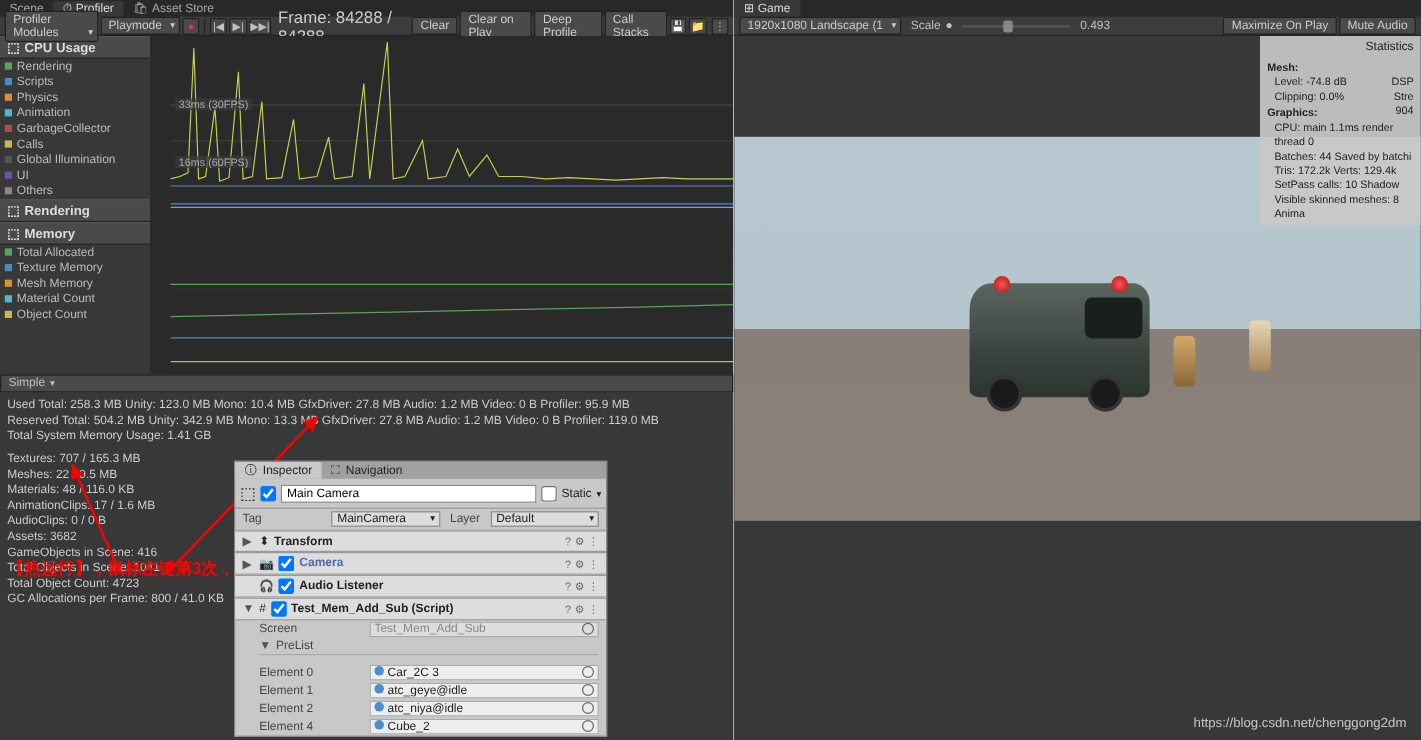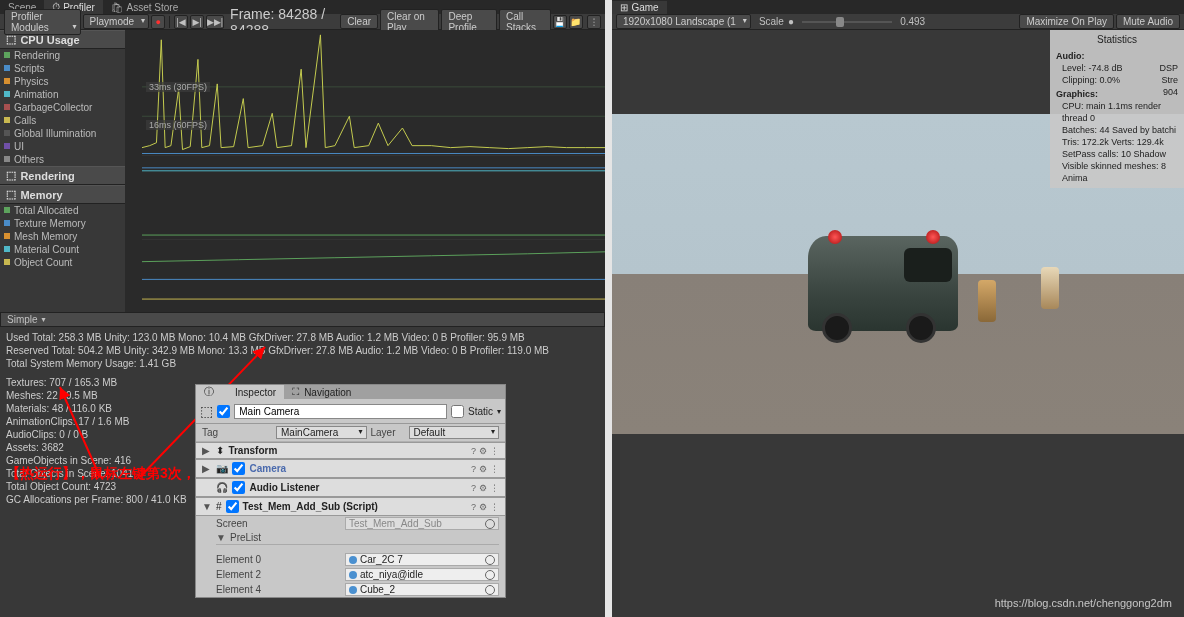--- a/index.html
+++ b/index.html
@@ -1,18 +1,18 @@
 <!DOCTYPE html>
 <html><head>
 <meta charset="utf-8">
 <style>
 * { margin: 0; padding: 0; box-sizing: border-box; font-family: Arial, sans-serif; }
 body { width: 1184px; height: 617px; background: #383838; color: #c0c0c0; font-size: 11px; overflow: hidden; position: relative; }
 .main { display: flex; height: 100%; }
-.left-panel { width: 612px; height: 100%; display: flex; flex-direction: column; background: #383838; border-right: 7px solid #e5e5e5; }
+.left-panel { width: 612px; height: 100%; display: flex; flex-direction: column; background: #383838; border-right: 1px solid #e5e5e5; }
 .right-panel { flex: 1; height: 100%; display: flex; flex-direction: column; background: #383838; }
 
 .tabs { height: 14px; background: #282828; display: flex; align-items: center; font-size: 10px; }
 .tab { padding: 1px 8px; display: flex; align-items: center; gap: 3px; color: #aaa; cursor: pointer; }
 .tab.active { background: #383838; color: #ddd; }
 
 .toolbar { height: 16px; background: #3c3c3c; display: flex; align-items: center; font-size: 10px; padding: 0 4px; gap: 2px; border-bottom: 1px solid #222; }
 .toolbar-btn { padding: 1px 6px; background: #4a4a4a; border: 1px solid #222; border-radius: 2px; color: #ccc; cursor: pointer; font-size: 10px; }
 .toolbar-dropdown { padding: 1px 14px 1px 6px; background: #4a4a4a; border: 1px solid #222; border-radius: 2px; color: #ccc; position: relative; font-size: 10px; }
 .toolbar-dropdown::after { content: "▾"; position: absolute; right: 3px; font-size: 8px; }
@@ -40,39 +40,39 @@
 
 .annotation { position: absolute; color: #ff0000; font-weight: bold; font-size: 14px; }
 .arrow-svg { position: absolute; pointer-events: none; }
 
 .game-toolbar { height: 16px; background: #3c3c3c; display: flex; align-items: center; padding: 0 4px; font-size: 10px; border-bottom: 1px solid #222; }
 .game-view { flex: 1; background: #383838; position: relative; display: flex; align-items: center; justify-content: center; }
 .game-render { width: 100%; height: 320px; background: linear-gradient(180deg, #b8c8d0 0%, #b5c5cd 50%, #888078 50%, #8a8279 100%); position: relative; margin-top: -100px; }
 .game-dark { position: absolute; top: 30px; left: 0; right: 0; height: 150px; background: #383838; }
 
 .stats-panel { position: absolute; top: 30px; right: 0; width: 134px; background: rgba(200,200,200,0.92); color: #222; font-size: 9px; padding: 4px 6px; line-height: 12px; }
-.stats-title { text-align: center; font-size: 10px; padding-bottom: 2px; }
+.stats-title { text-align: right; font-size: 10px; padding-bottom: 2px; }
 .stats-head { font-weight: bold; margin-top: 2px; }
 .stats-line { padding-left: 6px; }
 
 .inspector-panel { position: absolute; top: 384px; left: 195px; width: 311px; background: #c8c8c8; color: #222; font-size: 10px; border: 1px solid #888; z-index: 10; }
 .insp-tabs { background: #a0a0a0; height: 14px; display: flex; font-size: 10px; }
 .insp-tab { padding: 1px 8px; display: flex; align-items: center; gap: 3px; }
 .insp-tab.active { background: #c8c8c8; }
 .insp-header { padding: 4px; display: flex; align-items: center; gap: 4px; border-bottom: 1px solid #999; }
 .insp-header input[type=text] { flex: 1; padding: 1px 4px; border: 1px solid #888; font-size: 10px; }
 .insp-row { padding: 2px 6px; display: flex; align-items: center; gap: 4px; border-bottom: 1px solid #b0b0b0; }
 .insp-label { width: 70px; color: #444; }
 .insp-dropdown { flex: 1; background: #ddd; border: 1px solid #888; padding: 0 4px; font-size: 10px; position: relative; }
 .insp-dropdown::after { content: "▾"; position: absolute; right: 3px; font-size: 8px; }
 .insp-component { padding: 2px 6px; display: flex; align-items: center; gap: 4px; background: #ddd; border-top: 1px solid #999; border-bottom: 1px solid #999; }
 .insp-link { color: #4a6aad; }
 .insp-field-row { padding: 1px 6px 1px 20px; display: flex; align-items: center; gap: 4px; }
 .insp-field-label { width: 88px; color: #444; }
-.insp-field-val { flex: 1; background: #eee; border: 1px solid #aaa; padding: 0 3px; display: flex; align-items: center; gap: 3px; margin-left: 37px; }
+.insp-field-val { flex: 1; background: #eee; border: 1px solid #aaa; padding: 0 3px; display: flex; gap: 3px; }
 .obj-dot { width: 8px; height: 8px; border-radius: 50%; background: #4a90d0; display: inline-block; }
 .obj-target { width: 10px; height: 10px; border: 1px solid #666; border-radius: 50%; margin-left: auto; }
 .foldout { width: 10px; color: #555; cursor: pointer; }
 .comp-extras { margin-left: auto; display: flex; gap: 3px; font-size: 9px; color: #666; }
 .slider { flex: 1; height: 2px; background: #555; position: relative; margin: 0 6px; }
 .slider-thumb { position: absolute; width: 8px; height: 10px; background: #888; top: -4px; border-radius: 2px; }
 
 .watermark { position: absolute; bottom: 8px; right: 12px; color: rgba(255,255,255,0.7); font-size: 11px; }
 
 .van { position: absolute; left: 50%; top: 50%; transform: translate(-60%, -40%); }
@@ -162,21 +162,21 @@
       <div class="profiler-charts">
         <div class="chart-area chart-cpu">
           <svg width="100%" height="100%" viewBox="0 0 480 128" preserveAspectRatio="none">
             <rect width="480" height="128" fill="#2a2a2a"></rect>
             <line x1="0" y1="58" x2="480" y2="58" stroke="#3a4a3a" stroke-width="1"></line>
             <line x1="0" y1="88" x2="480" y2="88" stroke="#3a4a3a" stroke-width="1"></line>
             <polyline fill="none" stroke="#c8d050" stroke-width="1" points="0,120 8,118 15,115 20,10 24,120 30,118 38,60 42,122 50,119 58,30 62,120 70,118 78,55 82,120 95,119 105,70 110,120 125,118 135,85 140,120 155,118 165,40 170,120 185,5 190,120 200,118 215,88 220,120 235,118 245,95 255,118 270,100 280,118 300,118 320,120 340,119 360,120 380,121 400,120 420,119 440,120 460,120 480,120"></polyline>
             <polyline fill="none" stroke="#4a8cc8" stroke-width="1" points="0,126 480,126"></polyline>
           </svg>
           <span class="chart-label" style="top:52px">33ms (30FPS)</span>
-          <span class="chart-label" style="top:90px">16ms (60FPS)</span>
+          <span class="chart-label" style="top:100px">16ms (60FPS)</span>
         </div>
         <div class="chart-area chart-render">
           <svg width="100%" height="100%" viewBox="0 0 480 84" preserveAspectRatio="none">
             <rect width="480" height="84" fill="#2a2a2a"></rect>
             <line x1="0" y1="12" x2="480" y2="12" stroke="#4a8cc8" stroke-width="1"></line>
             <line x1="0" y1="15" x2="480" y2="15" stroke="#50b8c8" stroke-width="1"></line>
             <line x1="0" y1="80" x2="480" y2="80" stroke="#5da35d" stroke-width="1"></line>
           </svg>
         </div>
         <div class="chart-area chart-mem">
@@ -261,21 +261,21 @@
             <div class="char-body" style="background:linear-gradient(180deg,#e8d8b8,#a8885a)"></div>
           </div>
       </div>
     </div>
     <div class="watermark">https://blog.csdn.net/chenggong2dm</div>
   </div>
 </div>
 
 <div class="stats-panel">
   <div class="stats-title">Statistics</div>
-  <div class="stats-head">Audio:</div>
+  <div class="stats-head">Mesh:</div>
   <div style="display:flex">
       <div class="stats-line" style="flex:1">Level: -74.8 dB</div>
       <div>DSP</div>
     </div>
   <div style="display:flex">
       <div class="stats-line" style="flex:1">Clipping: 0.0%</div>
       <div>Stre</div>
     </div>
   <div style="display:flex">
       <div class="stats-head" style="flex:1">Graphics:</div>
@@ -285,39 +285,39 @@
   <div class="stats-line">Batches: 44      Saved by batchi</div>
   <div class="stats-line">Tris: 172.2k     Verts: 129.4k</div>
   <div class="stats-line">SetPass calls: 10        Shadow</div>
   <div class="stats-line">Visible skinned meshes: 8  Anima</div>
 </div>
 
 <div class="inspector-panel">
   <div class="insp-tabs">
     <div class="insp-tab active">
         <span>ⓘ</span>
-        <span style="margin-left:18px">Inspector</span>
+        <span style="margin-left:2px">Inspector</span>
       </div>
     <div class="insp-tab">
         <span>⛶</span>
         <span style="margin-left:2px">Navigation</span>
       </div>
   </div>
   <div class="insp-header">
     <span style="font-size:14px">⬚</span>
     <input type="checkbox" checked="" style="">
     <input type="text" value="Main Camera" style="">
     <input type="checkbox" style="">
     <span>Static</span>
       <span style="font-size:8px">▾</span>
   </div>
   <div class="insp-row">
     <span class="insp-label">Tag</span>
     <div class="insp-dropdown">MainCamera</div>
-    <span class="insp-label" style="width:34px;text-align:left">Layer</span>
+    <span class="insp-label" style="width:34px;text-align:center">Layer</span>
     <div class="insp-dropdown">Default</div>
   </div>
   <div class="insp-component">
     <span class="foldout">▶</span>
     <span>⬍</span>
     <b>Transform</b>
     <span class="comp-extras">
         <span>?</span>
         <span>⚙</span>
         <span>⋮</span>
@@ -366,21 +366,29 @@
   <div class="insp-field-row">
     <span class="foldout">▼</span>
     <span class="insp-field-label">PreList</span>
   </div>
   <div style="height:8px;border-top:1px solid #aaa;margin:0 6px 0 20px"></div>
   <div id="insp-elements">
       <div class="insp-field-row">
         <span class="insp-field-label">Element 0</span>
         <div class="insp-field-val">
           <span class="obj-dot"></span>
-          <span>Car_2C 7</span>
+          <span>Car_2C 3</span>
+          <span class="obj-target"></span>
+        </div>
+      </div>
+      <div class="insp-field-row">
+        <span class="insp-field-label">Element 1</span>
+        <div class="insp-field-val">
+          <span class="obj-dot"></span>
+          <span>atc_geye@idle</span>
           <span class="obj-target"></span>
         </div>
       </div>
       <div class="insp-field-row">
         <span class="insp-field-label">Element 2</span>
         <div class="insp-field-val">
           <span class="obj-dot"></span>
           <span>atc_niya@idle</span>
           <span class="obj-target"></span>
         </div>

